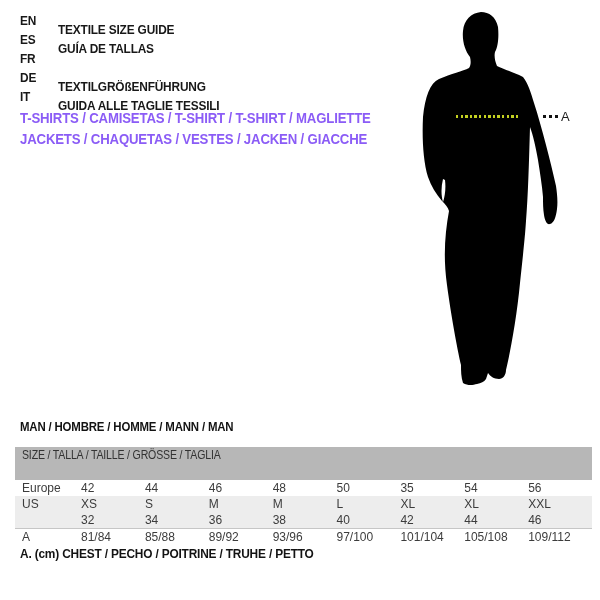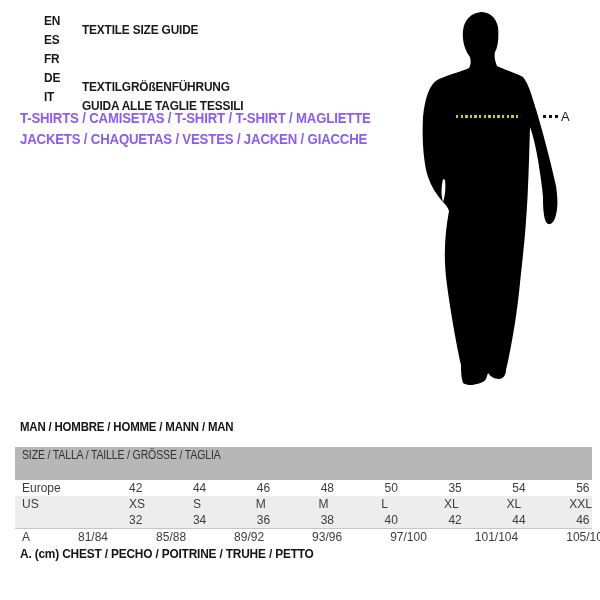--- a/index.html
+++ b/index.html
@@ -8,21 +8,21 @@
     background:#ffffff;
     font-family:"Liberation Sans", sans-serif;
     color:#1a1a1a;
     -webkit-font-smoothing:antialiased;
   }
   .cond { display:inline-block; transform:scaleX(0.88); transform-origin:0 50%; white-space:nowrap; letter-spacing:-0.2px; }
 
   
   .lang-block { position:absolute; left:20px; top:11px; }
   .lang-row { display:flex; height:19px; align-items:center; }
-  .lang-code { width:38px; font-weight:bold; font-size:13.5px; color:#181818;margin-left:24px; }
+  .lang-code { width:38px; font-weight:bold; font-size:13.5px; color:#181818; }
   .lang-label { font-weight:bold; font-size:13.5px; color:#181818;margin-top:17px; }
 
   
   .products { position:absolute; left:20px; top:107px; }
   .product-line { height:21px; line-height:21px; font-weight:bold; font-size:15px; color:#8b5cf6; }
 
   
   .figure-svg { position:absolute; left:415px; top:5px; width:150px; height:390px; }
   .figure-svg path { fill:var(--silhouette_black,#000); }
 
@@ -38,39 +38,40 @@
 
   
   .man-title { position:absolute; left:20px; top:419px; font-weight:bold; font-size:13px; color:#131313; }
 
   
   .size-table { position:absolute; left:15px; top:447px; width:577px; font-size:12px; color:#3c3c3c; }
   .t-header {
     height:33px; line-height:16px; padding-left:7px;
     background:var(--table_header_gray,#b7b7b7); color:#333333;
   }
-  .t-row { display:flex; height:16px; line-height:16px; box-sizing:border-box;gap:48px; }
+  .t-row { display:flex; height:16px; line-height:16px; box-sizing:border-box; }
   .t-row.shade { background:var(--table_row_gray,#ededed); }
   .t-row.a-row { border-top:1px solid #c6c6c6; }
   .t-label { width:66px; padding-left:7px; box-sizing:border-box; }
   .t-cell { flex:1; }
 
   
   .footnote { position:absolute; left:20px; top:546px; font-weight:bold; font-size:13.5px; color:#131313; }
 </style>
 </head>
 <body>
 
 <div class="lang-block">
   <div class="lang-row">
     <span class="lang-code"><span class="cond">EN</span></span>
     <span class="lang-label"><span class="cond">TEXTILE SIZE GUIDE</span></span>
   </div>
   <div class="lang-row">
     <span class="lang-code"><span class="cond">ES</span></span>
+    <span class="lang-label"><span class="cond">GUÍA DE TALLAS</span></span>
   </div>
   <div class="lang-row">
     <span class="lang-code"><span class="cond">FR</span></span>
   </div>
   <div class="lang-row">
     <span class="lang-code"><span class="cond">DE</span></span>
     <span class="lang-label"><span class="cond">TEXTILGRÖßENFÜHRUNG</span></span>
   </div>
   <div class="lang-row">
     <span class="lang-code"><span class="cond">IT</span></span>

